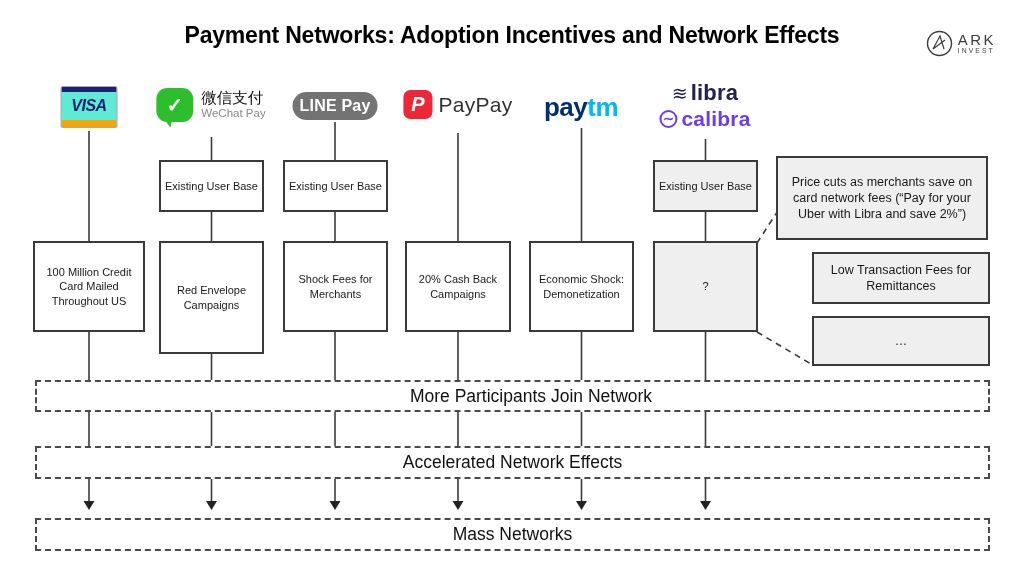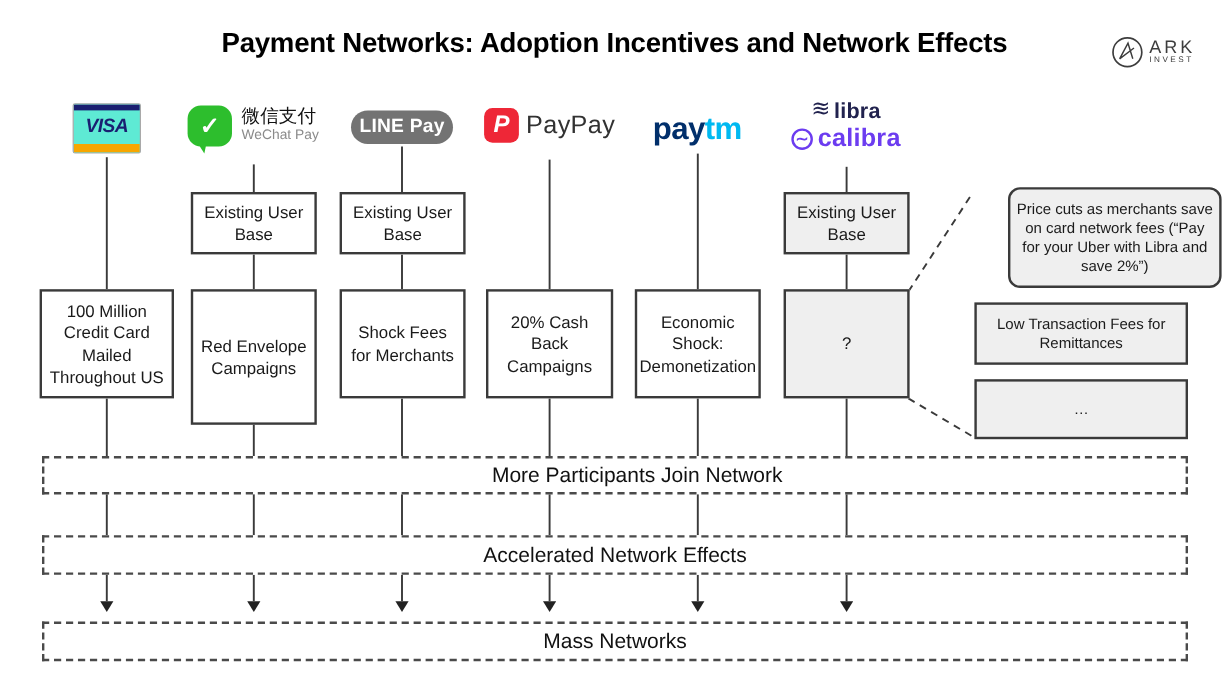--- a/index.html
+++ b/index.html
@@ -18,21 +18,21 @@
 
   
   svg.connectors { position:absolute; left:0; top:0; z-index:1; }
   svg.connectors line, svg.connectors path { stroke:#3a3a3a; stroke-width:1.6; fill:none; }
   svg.connectors polygon { fill:#222; }
   svg.connectors .dash { stroke-dasharray:6 5; }
 
   
   .box { position:absolute; z-index:2; background:#fff; border:2px solid #3a3a3a;
          display:flex; align-items:center; justify-content:center; text-align:center;
-         font-size:14px; line-height:1.3; padding:4px; }
+         font-size:11px; line-height:1.3; padding:4px; }
   .box.gray { background:#efefef; }
   .flow { position:absolute; z-index:2; left:35px; width:955px; background:#fff;
           border:2px dashed #4a4a4a; display:flex; align-items:center; justify-content:center;
           font-size:17.5px; color:#111; }
 
   
   .logo { position:absolute; z-index:2; display:flex; align-items:center; justify-content:center; }
 
   
   .visa-card { width:57px; height:42px; background:#5eead4; border:1px solid #a9a9a9; border-radius:2px;
@@ -72,21 +72,21 @@
 
   
   .paytm { font-size:26px; font-weight:bold; letter-spacing:-0.5px; }
   .paytm .p1 { color:#012f6b; }
   .paytm .p2 { color:#00b9f1; }
 
   
   .libra-stack { display:flex; flex-direction:column; align-items:center; line-height:1; gap:4px; }
   .libra-row { display:flex; align-items:center; color:#21224e; }
   .libra-wave { font-size:19px; margin-right:3px; }
-  .libra-word { font-size:18px; font-weight:600; letter-spacing:0.2px; }
+  .libra-word { font-size:22px; font-weight:600; letter-spacing:0.2px; }
   .calibra-row { display:flex; align-items:center; color:#6c3cf0; }
   .calibra-icon { width:18px; height:18px; border:2.4px solid #6c3cf0; border-radius:50%;
                   display:flex; align-items:center; justify-content:center;
                   font-size:13px; font-weight:bold; margin-right:4px; }
   .calibra-word { font-size:21px; font-weight:bold; letter-spacing:0.2px; }
 </style>
 </head>
 <body>
 
 <div class="canvas">
@@ -203,21 +203,21 @@
   <div class="box" style="left:283px; top:160px; width:105px; height:52px;">Existing User Base</div>
   <div class="box gray" style="left:653px; top:160px; width:105px; height:52px;">Existing User Base</div>
 
   <div class="box" style="left:33px; top:241px; width:112px; height:91px;">100 Million Credit Card Mailed Throughout US</div>
   <div class="box" style="left:159px; top:241px; width:105px; height:113px;">Red Envelope Campaigns</div>
   <div class="box" style="left:283px; top:241px; width:105px; height:91px;">Shock Fees for Merchants</div>
   <div class="box" style="left:405px; top:241px; width:106px; height:91px;">20% Cash Back Campaigns</div>
   <div class="box" style="left:529px; top:241px; width:105px; height:91px;">Economic Shock: Demonetization</div>
   <div class="box gray" style="left:653px; top:241px; width:105px; height:91px;">?</div>
 
-  <div class="box gray" style="left:840px; top:156px; width:178px; height:84px; font-size:12.5px;border-radius:10px;">Price cuts as merchants save on card network fees (“Pay for your Uber with Libra and save 2%”)</div>
+  <div class="box gray" style="left:776px; top:156px; width:212px; height:84px; font-size:12.5px;">Price cuts as merchants save on card network fees (“Pay for your Uber with Libra and save 2%”)</div>
   <div class="box gray" style="left:812px; top:252px; width:178px; height:52px; font-size:12.5px;">Low Transaction Fees for Remittances</div>
   <div class="box gray" style="left:812px; top:316px; width:178px; height:50px; font-size:12.5px;">…</div>
 
   <div class="flow" style="top:380px; height:32px;padding-left:37px;">More Participants Join Network</div>
   <div class="flow" style="top:446px; height:33px;">Accelerated Network Effects</div>
   <div class="flow" style="top:518px; height:33px;">Mass Networks</div>
 
 </div>
 
 </body></html>

